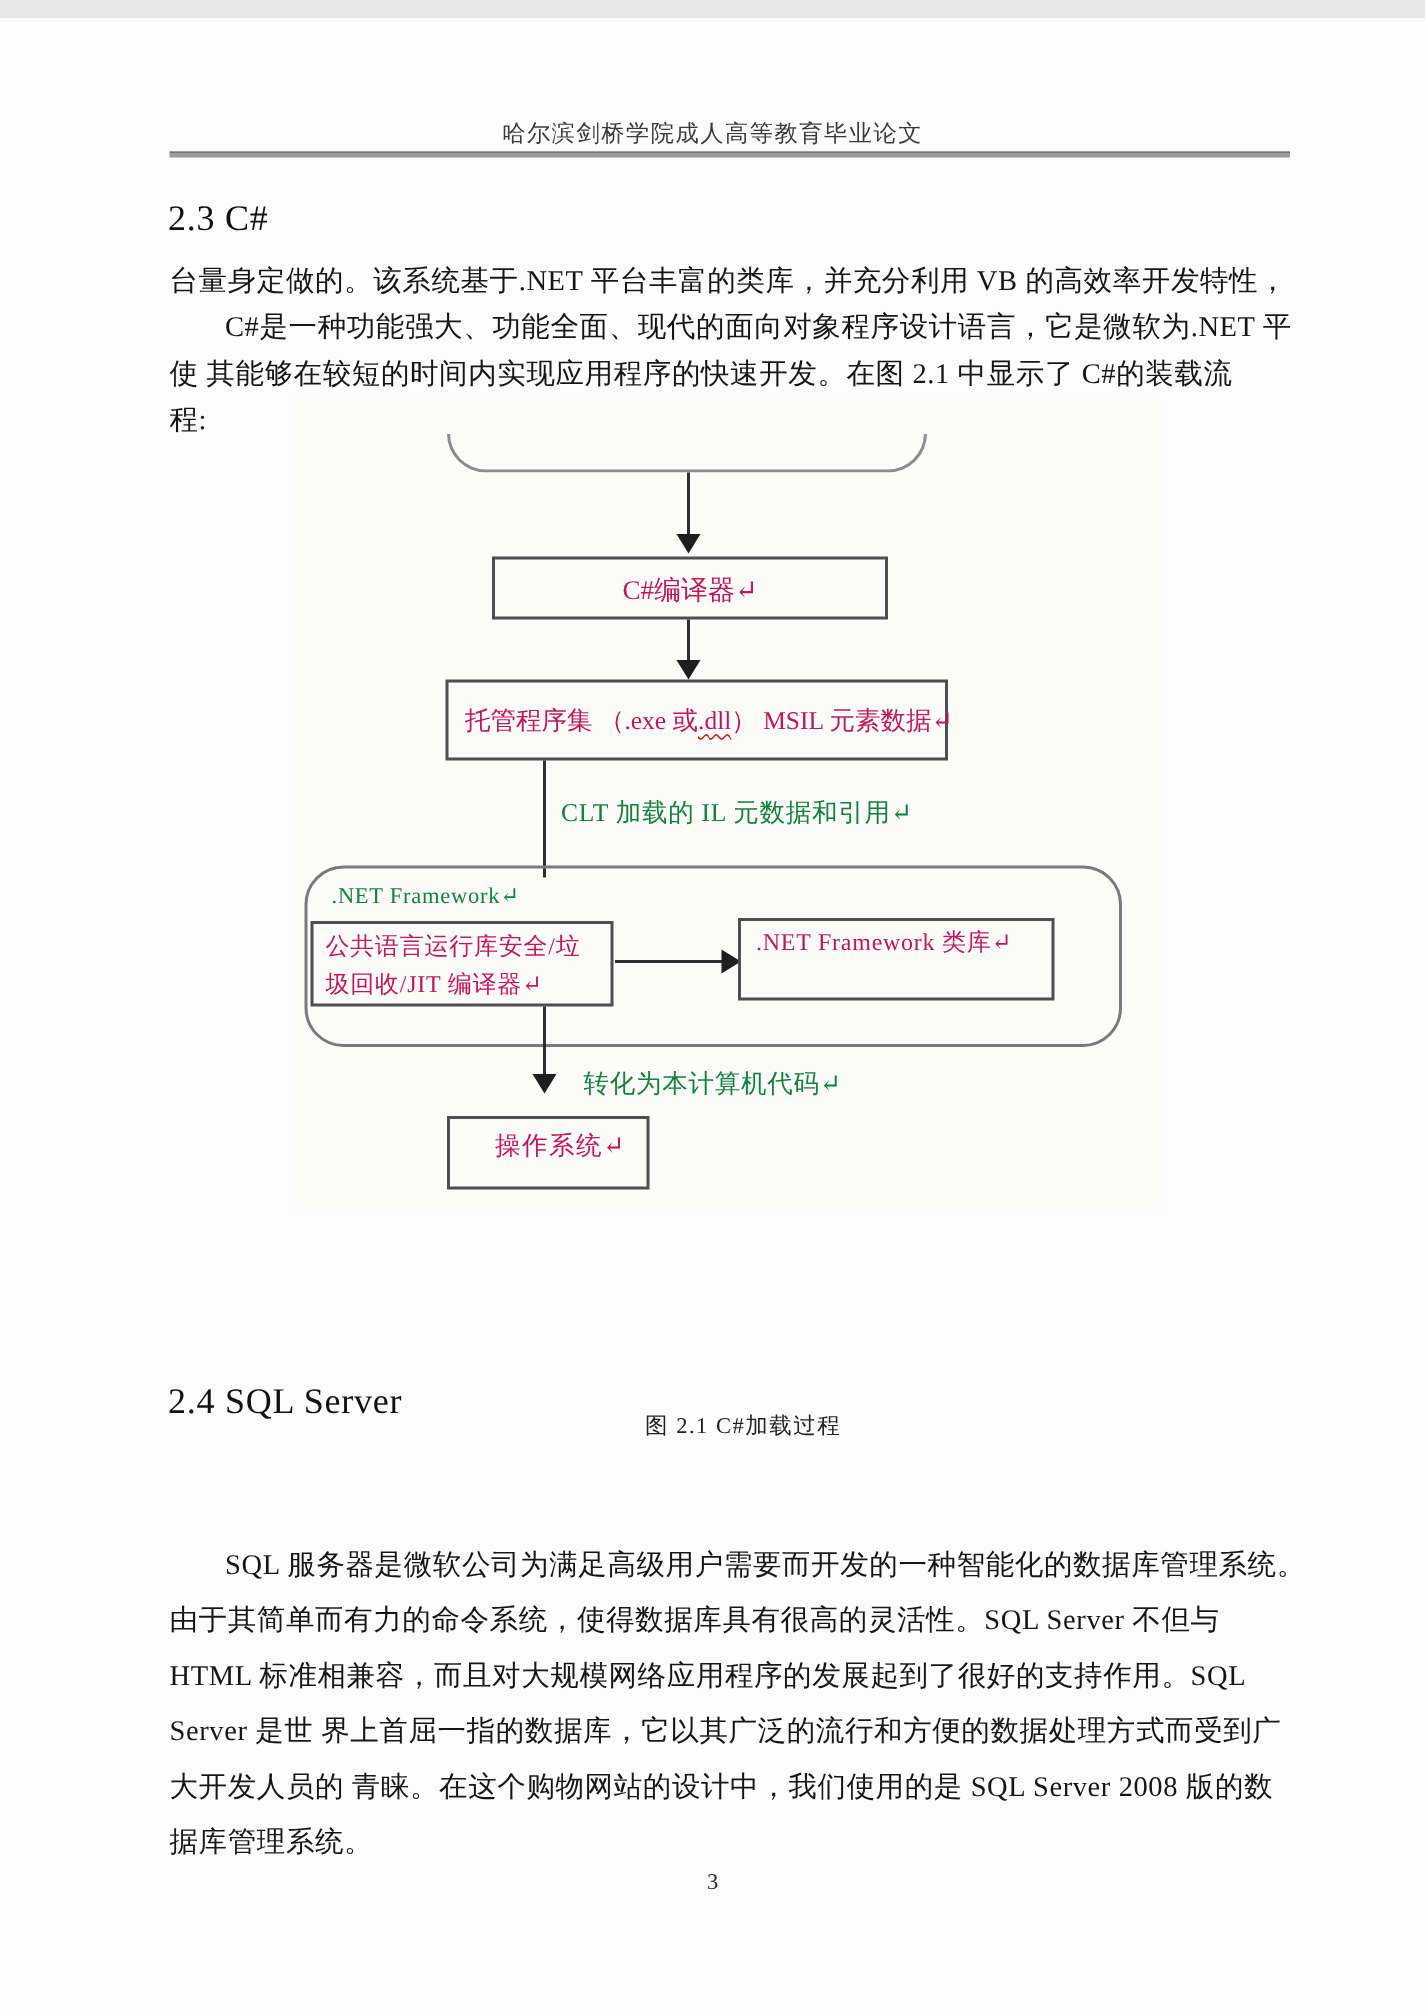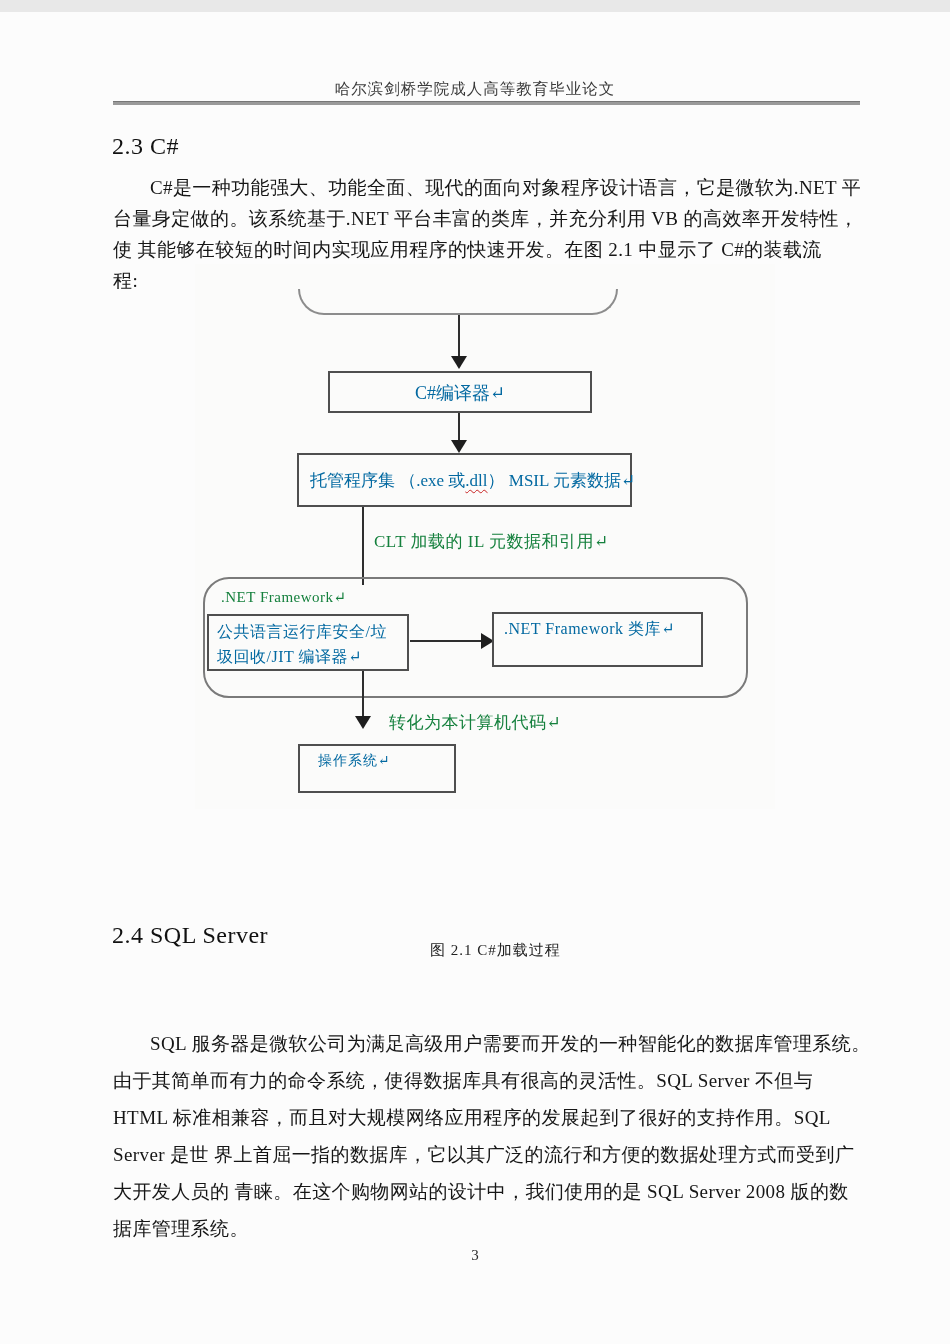--- a/index.html
+++ b/index.html
@@ -20,21 +20,21 @@
   
   .para{left:113px;width:748px;font-size:19px;color:#161616;letter-spacing:0.4px;}
   .p1{top:160px;}
   .p1 .tline{height:31px;line-height:31px;}
   .p2{top:1013px;}
   .p2 .tline{height:37px;line-height:37px;}
   .tline{white-space:nowrap;}
   .ind{text-indent:37px;}
   
   .fc-bg{left:195px;top:252px;width:580px;height:545px;background:#fbfbfa;}
-  .fcbox{border:2px solid #4f4f4f;background:transparent;box-sizing:border-box;font-size:17px;color:#0369a1;}
+  .fcbox{border:2px solid #4f4f4f;background:transparent;box-sizing:border-box;font-size:17px;color:#be185d;}
   .stadium{left:298px;top:277px;width:320px;height:26px;border:2px solid #8c8c8c;border-top:none;
     border-radius:0 0 26px 26px;box-sizing:border-box;}
   .vline{width:2px;background:#2e2e2e;}
   .vl1{left:458px;top:303px;height:43px;}
   .vl2{left:458px;top:401px;height:29px;}
   .vl3{left:362px;top:495px;height:78px;}
   .vl4{left:362px;top:659px;height:47px;}
   .arr-down{width:0;height:0;border-left:8px solid transparent;border-right:8px solid transparent;border-top:13px solid #1e1e1e;}
   .a1{left:451px;top:344px;}
   .a2{left:451px;top:428px;}
@@ -46,37 +46,37 @@
   .box-compiler{left:328px;top:359px;width:264px;height:42px;line-height:40px;text-align:center;font-size:18px;}
   .box-assembly{left:297px;top:441px;width:335px;height:54px;line-height:52px;padding-left:11px;white-space:nowrap;}
   .wavy{text-decoration:underline;text-decoration-style:wavy;text-decoration-color:#c82323;text-decoration-thickness:1px;text-underline-offset:3px;}
   .lbl{color:#15803d;font-size:17px;white-space:nowrap;letter-spacing:0.5px;}
   .lbl-clt{left:374px;top:518px;}
   .lbl-convert{left:389px;top:699px;}
   .net-container{left:203px;top:565px;width:545px;height:121px;border:2px solid #7a7a7a;border-radius:26px;box-sizing:border-box;}
   .lbl-net{left:221px;top:576px;font-size:15px;letter-spacing:0.5px;}
   .box-clr{left:207px;top:602px;width:202px;height:57px;font-size:16px;line-height:25px;padding:3px 8px;letter-spacing:0.5px;}
   .box-classlib{left:492px;top:600px;width:211px;height:55px;font-size:16px;line-height:25px;padding:2px 10px;letter-spacing:0.5px;}
-  .box-os{left:298px;top:732px;width:158px;height:49px;font-size:14px;padding:6px 0 0 18px;letter-spacing:1px;}
+  .box-os{left:298px;top:732px;width:135px;height:49px;font-size:17px;padding:6px 0 0 30px;letter-spacing:1px;}
   
   .caption{top:929px;left:430px;font-size:15px;color:#222;letter-spacing:1px;white-space:nowrap;}
   .pagenum{top:1235px;left:0;width:950px;text-align:center;font-size:15px;color:#2c2c2c;}
 </style>
 </head>
 <body>
 
 <div class="page">
 
   <div class="abs hdr-title">哈尔滨剑桥学院成人高等教育毕业论文</div>
   <div class="abs hdr-rule"></div>
 
   <div class="abs h2 h23">2.3  C#</div>
   <div class="abs para p1">
+    <div class="tline">台量身定做的。该系统基于.NET 平台丰富的类库，并充分利用 VB 的高效率开发特性，</div>
     <div class="tline ind">C#是一种功能强大、功能全面、现代的面向对象程序设计语言，它是微软为.NET 平</div>
-    <div class="tline">台量身定做的。该系统基于.NET 平台丰富的类库，并充分利用 VB 的高效率开发特性，</div>
     <div class="tline">使 其能够在较短的时间内实现应用程序的快速开发。在图 2.1 中显示了 C#的装载流</div>
     <div class="tline">程:</div>
   </div>
 
   <div class="abs fc-bg"></div>
 
   <div class="abs stadium"></div>
   <div class="abs vline vl1"></div>
   <div class="abs arr-down a1"></div>
 

